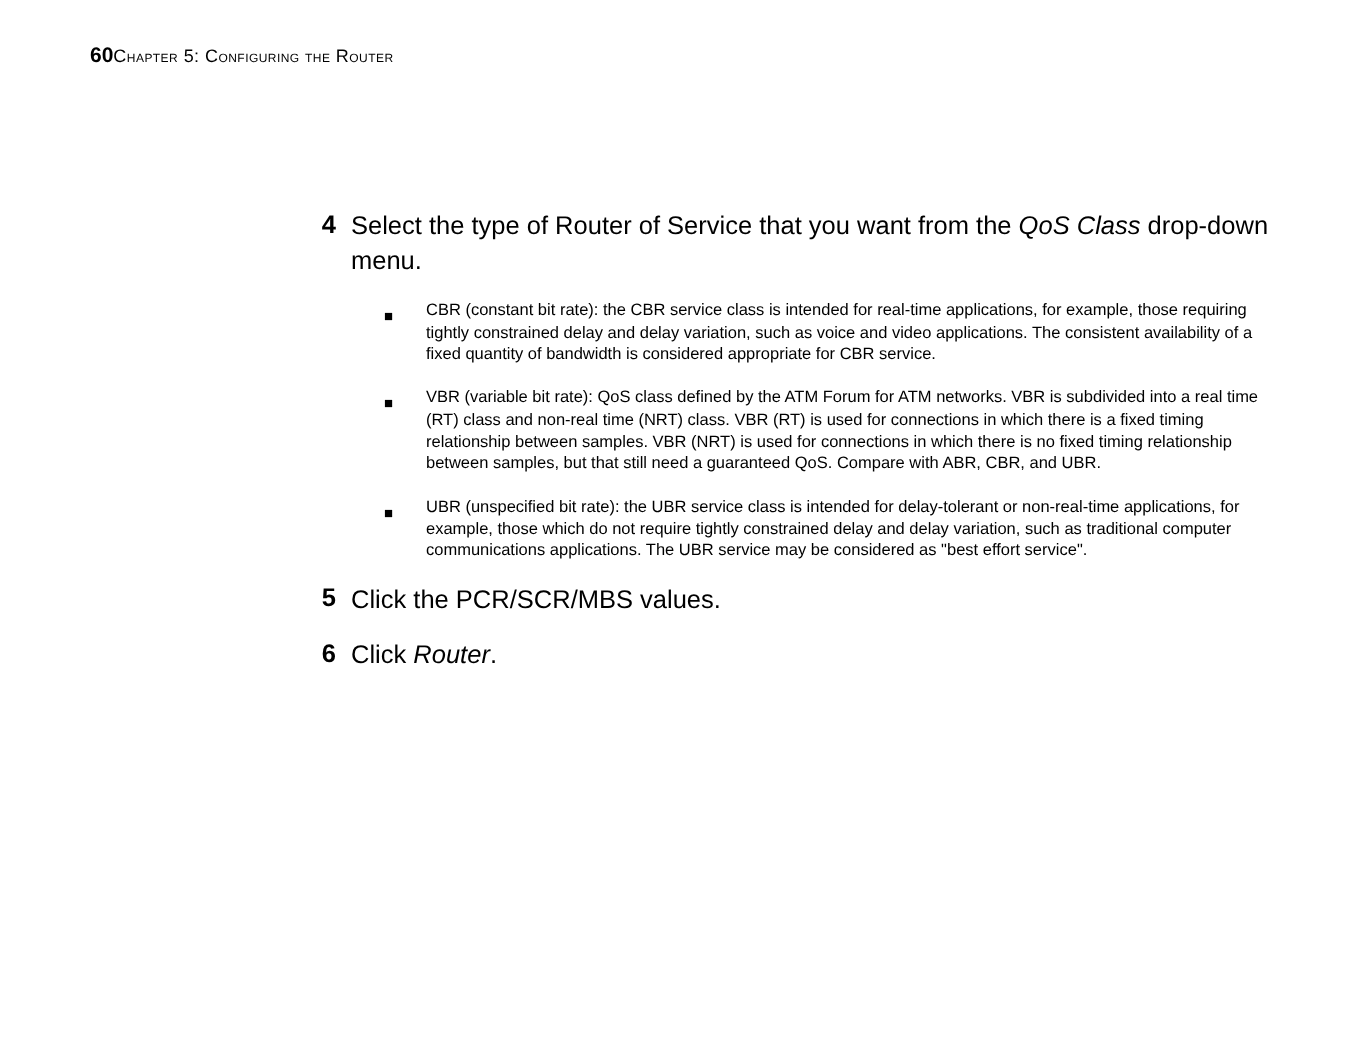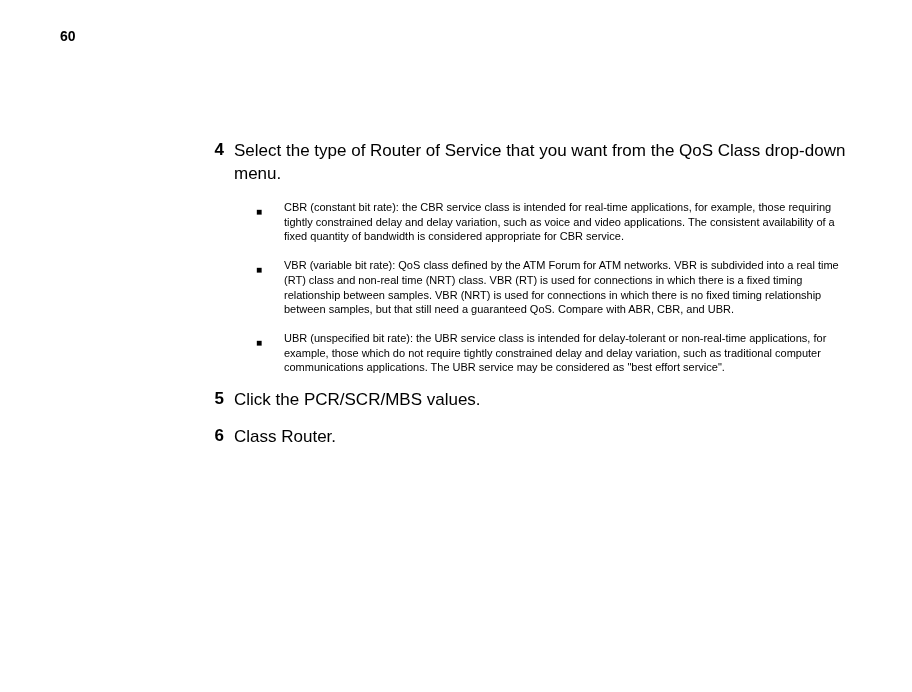--- a/index.html
+++ b/index.html
@@ -43,20 +43,21 @@
       font-weight: bold;
       text-align: right;
       margin-right: 10px;
     }
     .step-text {
       font-size: 17px;
       line-height: 1.35;
       flex: 1;
     }
     .italic {
+      font-style: italic;
     }
     .bullets {
       margin-left: 54px;
       margin-top: 10px;
       margin-bottom: 14px;
     }
     .bullet-item {
       display: flex;
       margin-bottom: 14px;
     }
@@ -70,20 +71,21 @@
       line-height: 1.34;
       flex: 1;
       padding-right: 4px;
     }
   </style>
 </head>
 <body>
 
 <div class="header">
   <span class="page-number">60</span>
+  <span class="chapter-title">Chapter 5: Configuring the Router</span>
 </div>
 
 <div class="content">
 
   <div class="step">
     <div class="step-number">4</div>
     <div class="step-text">
       <span>Select the type of Router of Service that you want from the </span><span class="italic">QoS Class</span><span> drop-down menu.</span>
     </div>
   </div>
@@ -104,17 +106,17 @@
   </div>
 
   <div class="step">
     <div class="step-number">5</div>
     <div class="step-text">Click the PCR/SCR/MBS values.</div>
   </div>
 
   <div class="step">
     <div class="step-number">6</div>
     <div class="step-text">
-      <span>Class </span><span class="italic">Router</span><span>.</span>
+      <span>Click </span><span class="italic">Router</span><span>.</span>
     </div>
   </div>
 
 </div>
 
 </body></html>

